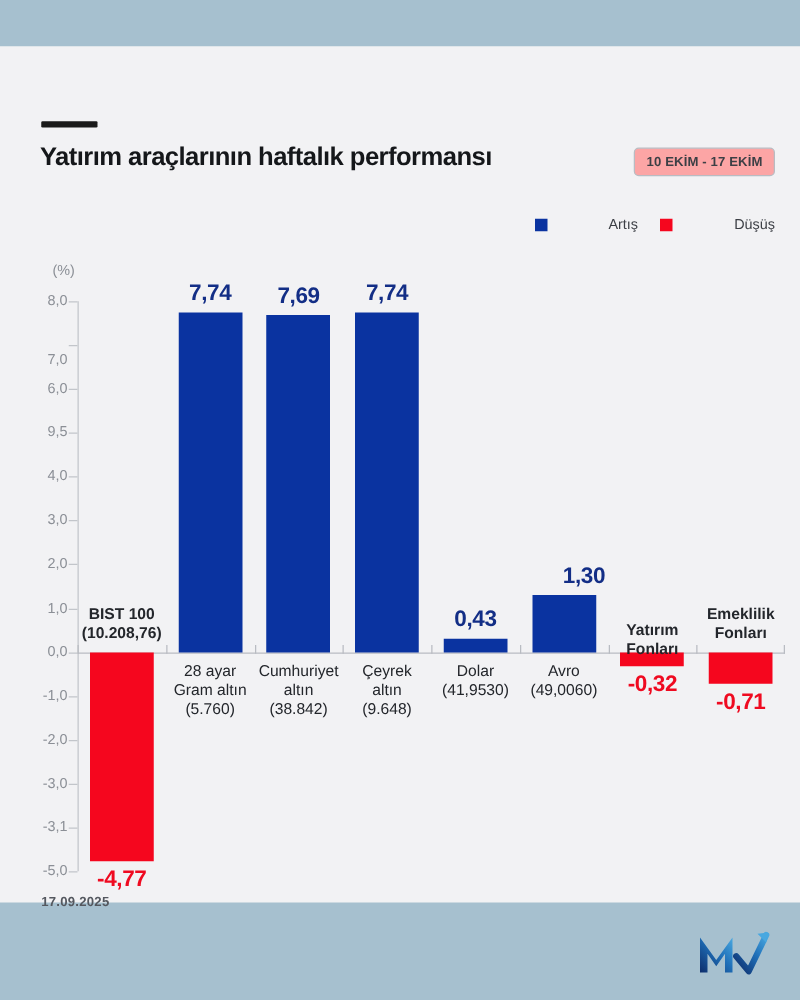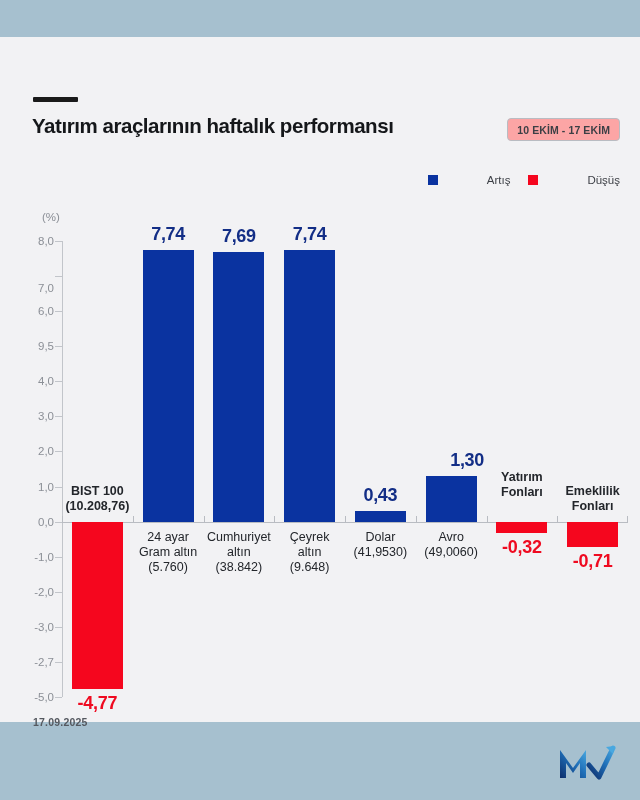--- a/index.html
+++ b/index.html
@@ -146,21 +146,21 @@
         <div class="tick-label" style="top: 70.1538px; width: 48px;">6,0</div>
         <div class="tick-label" style="top: 105.231px; width: 48px;">9,5</div>
         <div class="tick-label" style="top: 140.308px; width: 48px;">4,0</div>
         <div class="tick-label" style="top: 175.385px; width: 48px;">3,0</div>
         <div class="tick-label" style="top: 210.462px; width: 48px;">2,0</div>
         <div class="tick-label" style="top: 245.538px; width: 48px;">1,0</div>
         <div class="tick-label" style="top: 280.615px; width: 48px;">0,0</div>
         <div class="tick-label" style="top: 315.692px; width: 48px;">-1,0</div>
         <div class="tick-label" style="top: 350.769px; width: 48px;">-2,0</div>
         <div class="tick-label" style="top: 385.846px; width: 48px;">-3,0</div>
-        <div class="tick-label" style="top: 420.923px; width: 48px;">-2,7</div>
+        <div class="tick-label" style="top: 420.923px; width: 48px;">-3,1</div>
         <div class="tick-label" style="top: 456px; width: 48px;">-5,0</div>
       </div>
 
     <div class="plot" id="plot">
       <div class="axis-line"></div>
     <div class="tick" style="top: 0px;"></div>
         <div class="tick" style="top: 35.0769px;"></div>
         <div class="tick" style="top: 70.1538px;"></div>
         <div class="tick" style="top: 105.231px;"></div>
         <div class="tick" style="top: 140.308px;"></div>
@@ -178,21 +178,21 @@
         <div class="bar down" title="BIST 100 -4,77" style="left: 9.875px; top: 280.615px; width: 51px; height: 167.317px;"></div>
         <div class="val down" style="left: 35.375px; top: 451.932px;">-4,77</div>
         <div class="cat bold" style="left: 35.375px; width: 76.75px; top: 242.615px;">
           <span class="sub">BIST 100</span>
           <span class="sub">(10.208,76)</span>
         </div>
         <div class="xaxis-tick" style="left: 70.75px; top: 274.615px;"></div>
         <div class="bar up" title="Gram altın 7,74" style="left: 80.625px; top: 9.12px; width: 51px; height: 271.495px;"></div>
         <div class="val up" style="left: 106.125px; top: -16.88px;">7,74</div>
         <div class="cat" style="left: 106.125px; width: 76.75px; top: 288.615px;">
-          <span class="sub">24 ayar</span>
+          <span class="sub">28 ayar</span>
           <span class="sub">Gram altın</span>
           <span class="sub">(5.760)</span>
         </div>
         <div class="xaxis-tick" style="left: 141.5px; top: 274.615px;"></div>
         <div class="bar up" title="Cumhuriyet altın 7,69" style="left: 151.375px; top: 10.8738px; width: 51px; height: 269.742px;"></div>
         <div class="val up" style="left: 176.875px; top: -15.1262px;">7,69</div>
         <div class="cat" style="left: 176.875px; width: 76.75px; top: 288.615px;">
           <span class="sub">Cumhuriyet</span>
           <span class="sub">altın</span>
           <span class="sub">(38.842)</span>
@@ -215,21 +215,21 @@
         <div class="xaxis-tick" style="left: 353.75px; top: 274.615px;"></div>
         <div class="bar up" title="Avro 1,30" style="left: 363.625px; top: 235.015px; width: 51px; height: 45.6px;"></div>
         <div class="val up" style="left: 389.125px; top: 209.015px; margin-left: 16px;">1,30</div>
         <div class="cat" style="left: 389.125px; width: 76.75px; top: 288.615px;">
           <span class="sub">Avro</span>
           <span class="sub">(49,0060)</span>
         </div>
         <div class="xaxis-tick" style="left: 424.5px; top: 274.615px;"></div>
         <div class="bar down" title="Yatırım Fonları -0,32" style="left: 434.375px; top: 280.615px; width: 51px; height: 11.2246px;"></div>
         <div class="val down" style="left: 459.875px; top: 295.84px; text-align: right;">-0,32</div>
-        <div class="cat bold" style="left: 459.875px; width: 76.75px; top: 229px;">
+        <div class="cat bold" style="left: 459.875px; width: 76.75px; top: 256px;">
           <span class="sub">Yatırım</span>
           <span class="sub">Fonları</span>
         </div>
         <div class="xaxis-tick" style="left: 495.25px; top: 274.615px;"></div>
         <div class="bar down" title="Emeklilik Fonları -0,71" style="left: 505.125px; top: 280.615px; width: 51px; height: 24.9046px;"></div>
         <div class="val down" style="left: 530.625px; top: 309.52px;">-0,71</div>
         <div class="cat bold" style="left: 530.625px; width: 76.75px; top: 242.615px;">
           <span class="sub">Emeklilik</span>
           <span class="sub">Fonları</span>
         </div>

